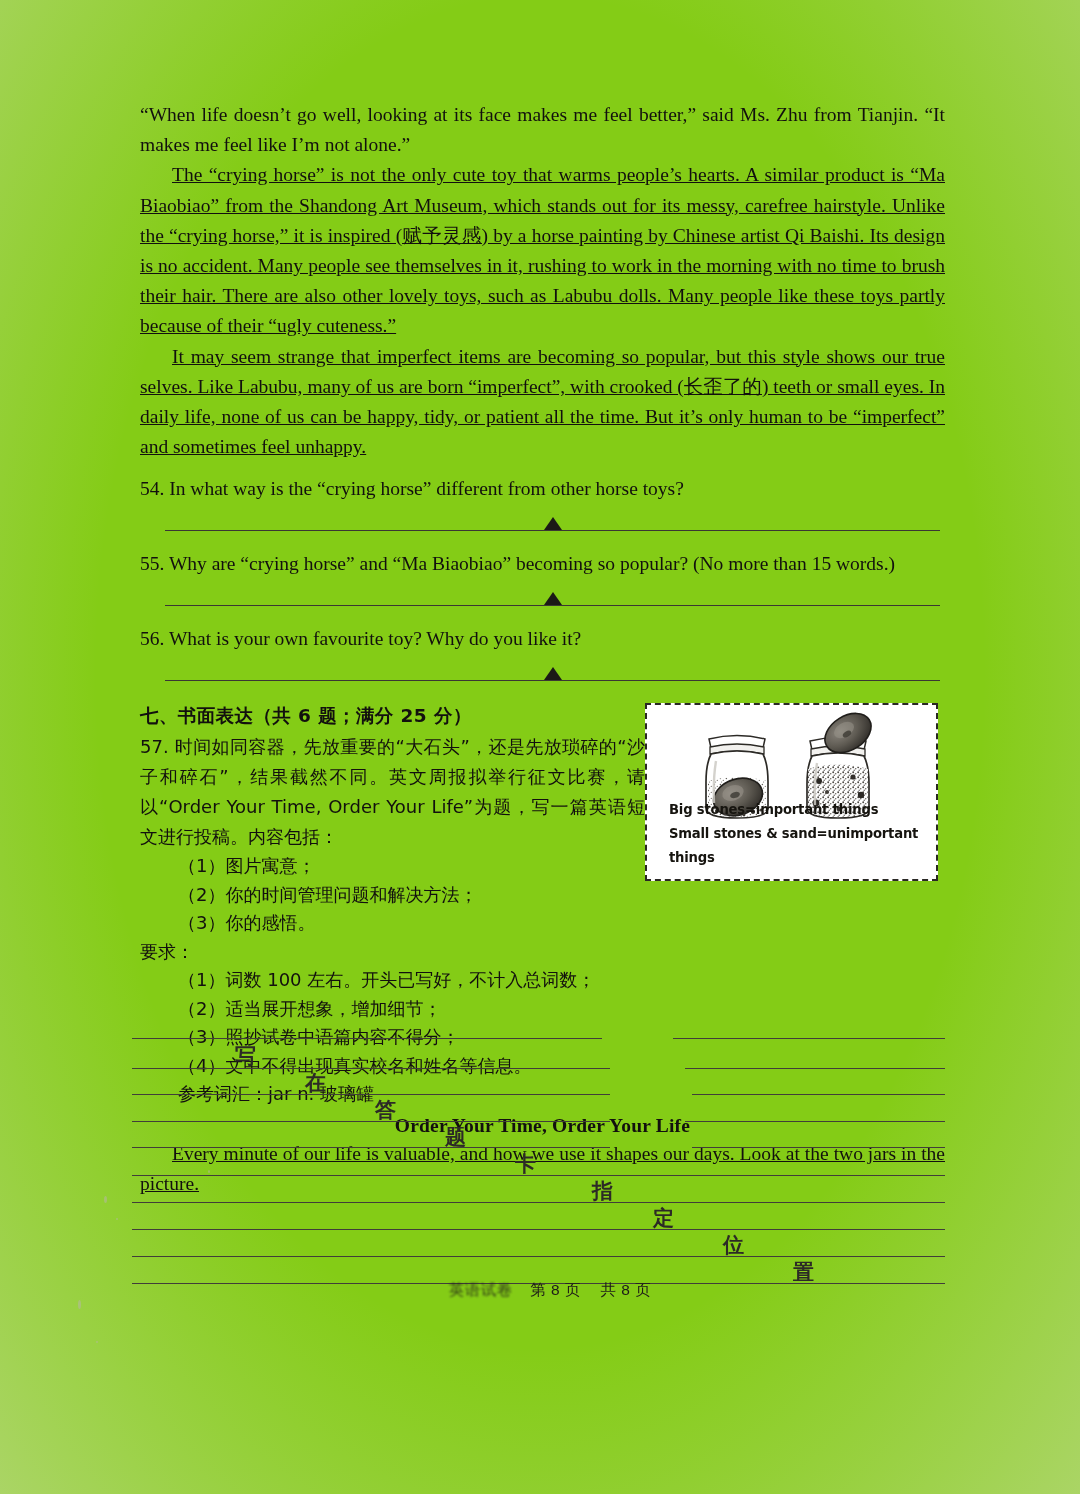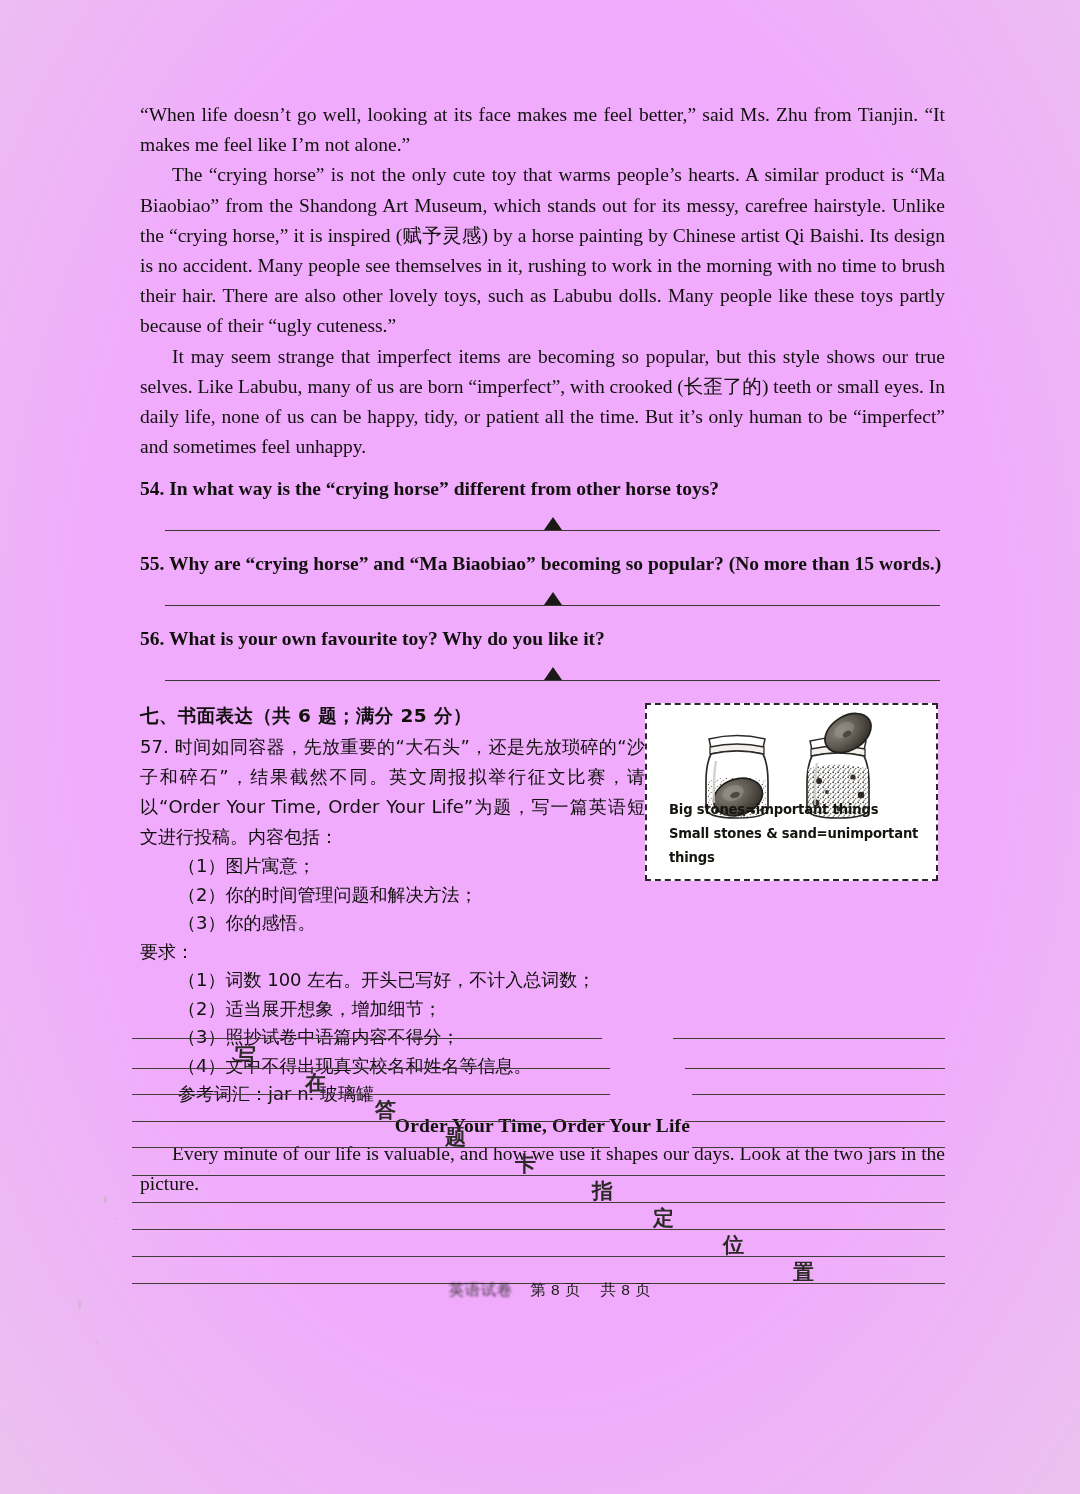--- a/index.html
+++ b/index.html
@@ -5,21 +5,21 @@
   html, body {
     margin: 0;
     padding: 0;
     background: #fbfbfa;
   }
   .page {
     position: relative;
     width: 1080px;
     height: 1494px;
     margin: 0 auto;
-    background: #f0abfc;
+    background: #84cc16;
     overflow: hidden;
     font-family: "Liberation Serif", "DejaVu Serif", serif;
     color: #12100e;
   }
   
   .scan-tint {
     position: absolute;
     inset: 0;
     background:
       radial-gradient(ellipse at 50% 45%, rgba(255,255,255,0) 58%, rgba(228,226,220,0.40) 100%);
@@ -39,29 +39,28 @@
     width: 805px;
   }
 
   p.para {
     margin: 0;
     font-size: 19.5px;
     line-height: 30.2px;
     text-align: justify;
     text-justify: inter-word;
   }
-  p.para.indent { text-indent: 32px; }
+  p.para.indent { text-indent: 32px; text-decoration: underline; }
 
   
   .qa-block { margin-top: 12px; }
   .q-text {
     font-size: 19.5px;
     line-height: 29px;
     margin: 10px 0 0 0;
-    font-weight: bold;
   }
   .answer-slot {
     position: relative;
     height: 34px;
     margin-left: 25px;
     margin-right: 5px;
   }
   .answer-rule {
     position: absolute;
     left: 0; right: 0; bottom: 6px;

